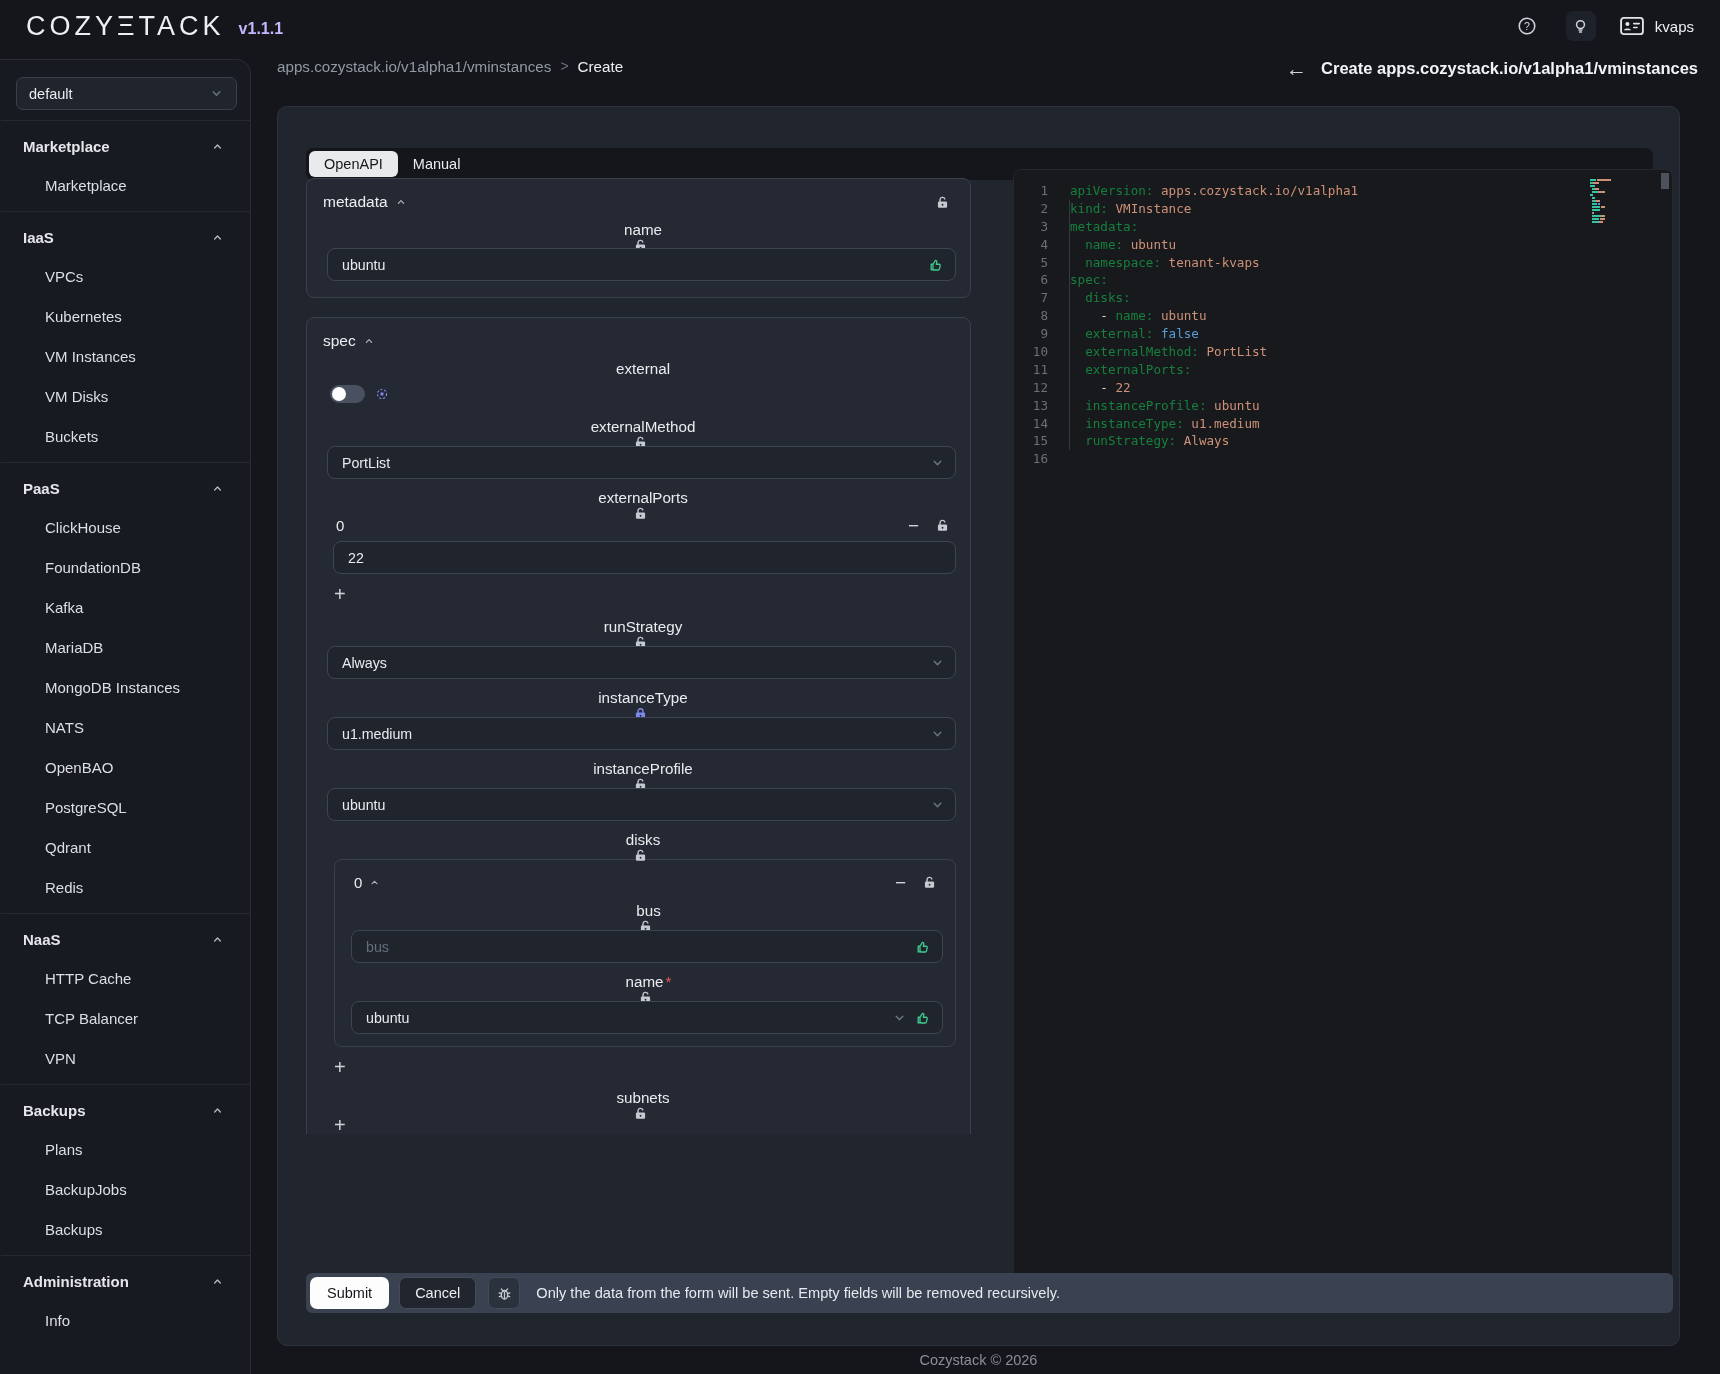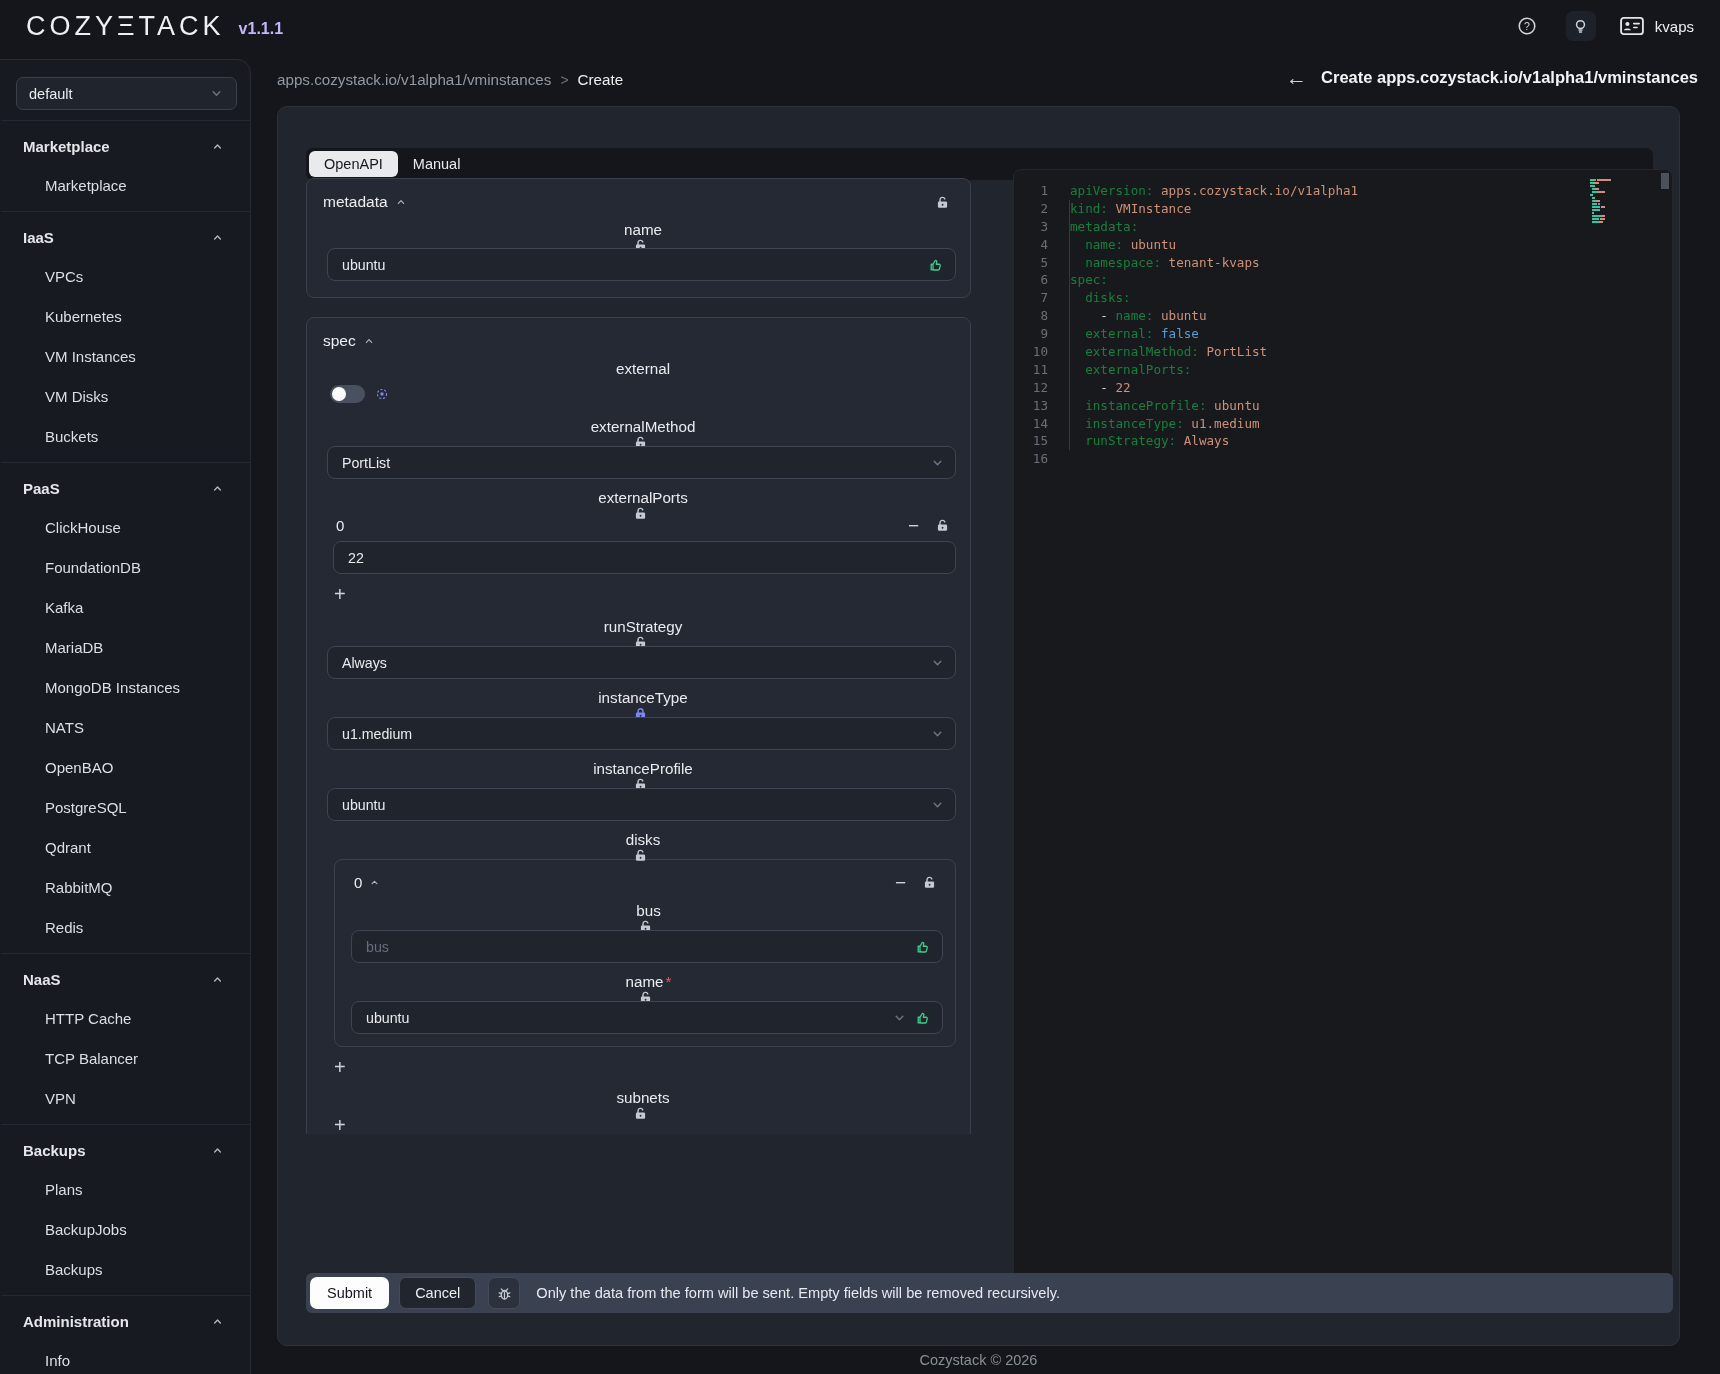--- a/index.html
+++ b/index.html
@@ -18,21 +18,21 @@
   .uname { font-size:15px; font-weight:500; color:#eceef0; margin-left:2px; }
 
   
   .sidebar { position:absolute; left:-14px; top:59px; width:265px; height:1330px; background:#171a21; border:1px solid #272c35; border-radius:14px; padding-left:14px; }
   .ns-select { margin:17px 13px 10px 15px; height:33px; background:#20242c; border:1px solid #3a404c; border-radius:7px; display:flex; align-items:center; justify-content:space-between; padding:0 12px; font-size:14.5px; color:#e9ebee; cursor:pointer; }
   .nav-sep { height:1px; background:#242933; margin:6px 0; }
   .nav-group { height:38px; display:flex; align-items:center; justify-content:space-between; padding:0 26px 0 22px; font-size:15px; font-weight:700; color:#e4e6ea; cursor:pointer; }
   .nav-item { height:40px; display:flex; align-items:center; padding-left:44px; font-size:15px; color:#dcdfe3; cursor:pointer; }
 
   
-  .crumb-row { position:absolute; left:277px; top:58px; width:1421px; height:30px; display:flex; align-items:flex-end; }
+  .crumb-row { position:absolute; left:277px; top:58px; width:1421px; height:30px; display:flex; align-items:flex-start; }
   .crumb-path { font-size:15.2px; color:#9299a3; cursor:pointer; }
   .crumb-sep { font-size:14px; color:#6b7380; margin:0 9px; }
   .crumb-cur { font-size:15.2px; color:#eceef0; }
   .crumb-right { margin-left:auto; display:flex; align-items:center; gap:14px; }
   .back-arrow { font-size:21px; color:#cfd3d9; cursor:pointer; line-height:1; }
   .page-title { font-size:16.5px; font-weight:700; color:#f2f3f5; }
 
   
   .panel { position:absolute; left:277px; top:106px; width:1403px; height:1240px; background:#21252d; border:1px solid #2c313c; border-radius:10px; }
 
@@ -205,21 +205,20 @@
         </div>
         <div class="nav-item">ClickHouse</div>
         <div class="nav-item">FoundationDB</div>
         <div class="nav-item">Kafka</div>
         <div class="nav-item">MariaDB</div>
         <div class="nav-item">MongoDB Instances</div>
         <div class="nav-item">NATS</div>
         <div class="nav-item">OpenBAO</div>
         <div class="nav-item">PostgreSQL</div>
         <div class="nav-item">Qdrant</div>
-        <div class="nav-item">RabbitMQ</div>
         <div class="nav-item">Redis</div>
         <div class="nav-sep"></div>
         <div class="nav-group">
           <span>NaaS</span>
           <svg class="ic" width="13" height="13" style="color:#b6bbc2">
             <use href="#i-chev-u"></use>
           </svg>
         </div>
         <div class="nav-item">HTTP Cache</div>
         <div class="nav-item">TCP Balancer</div>

